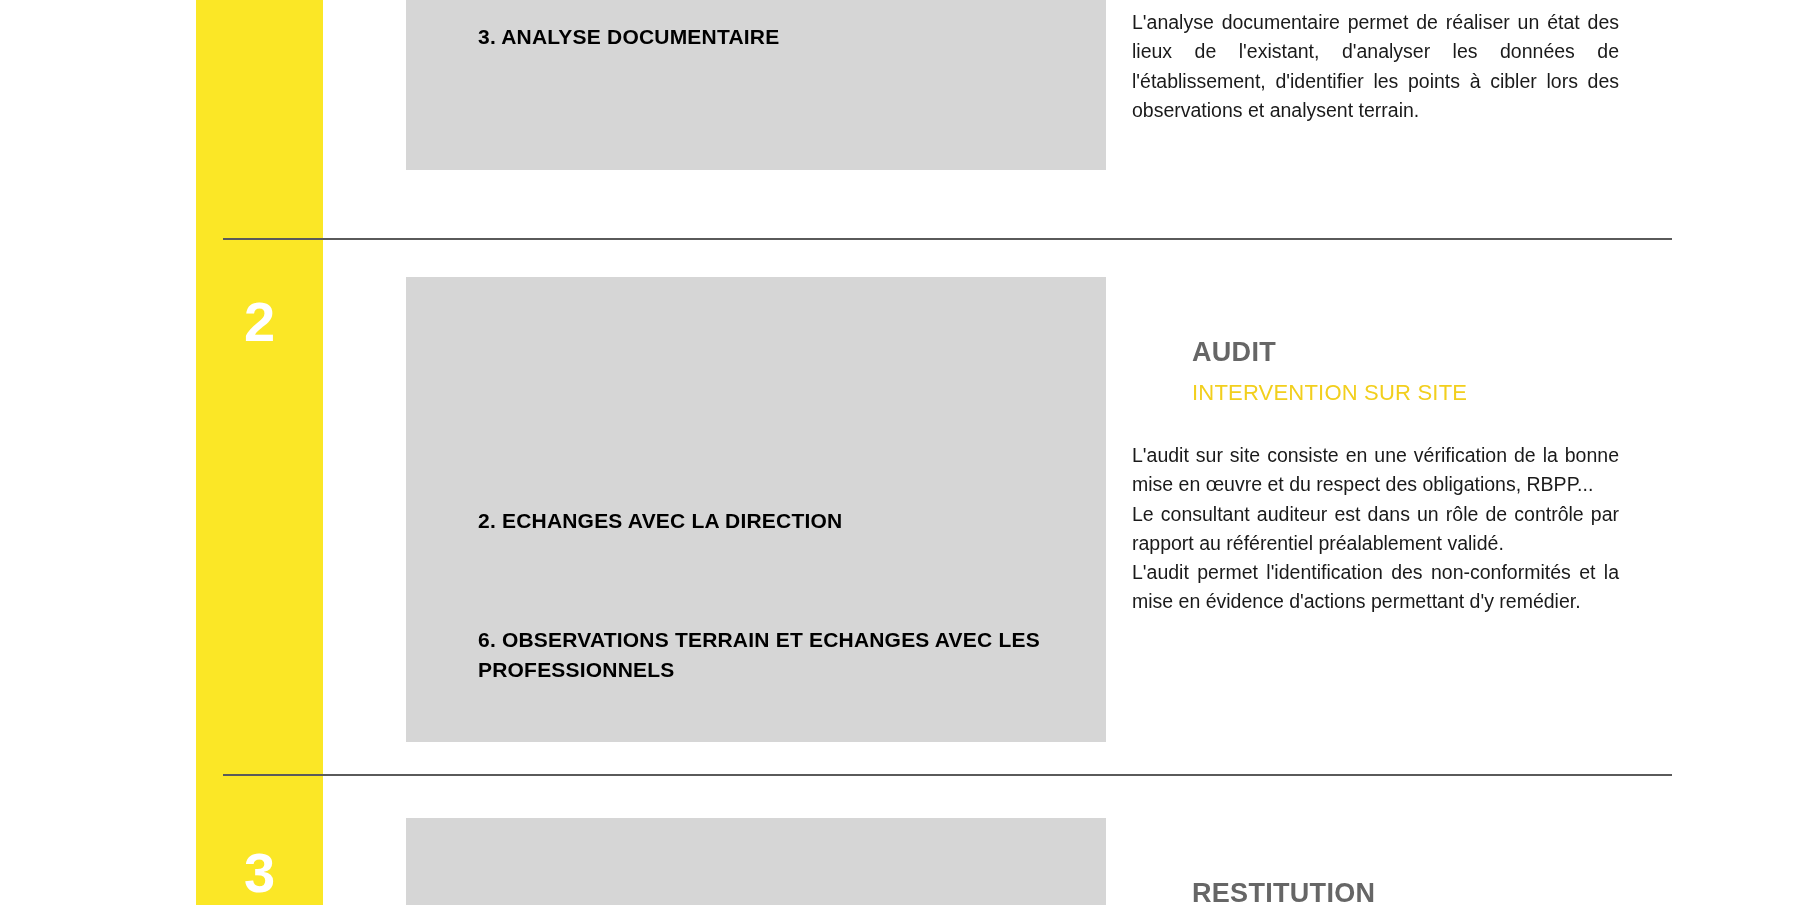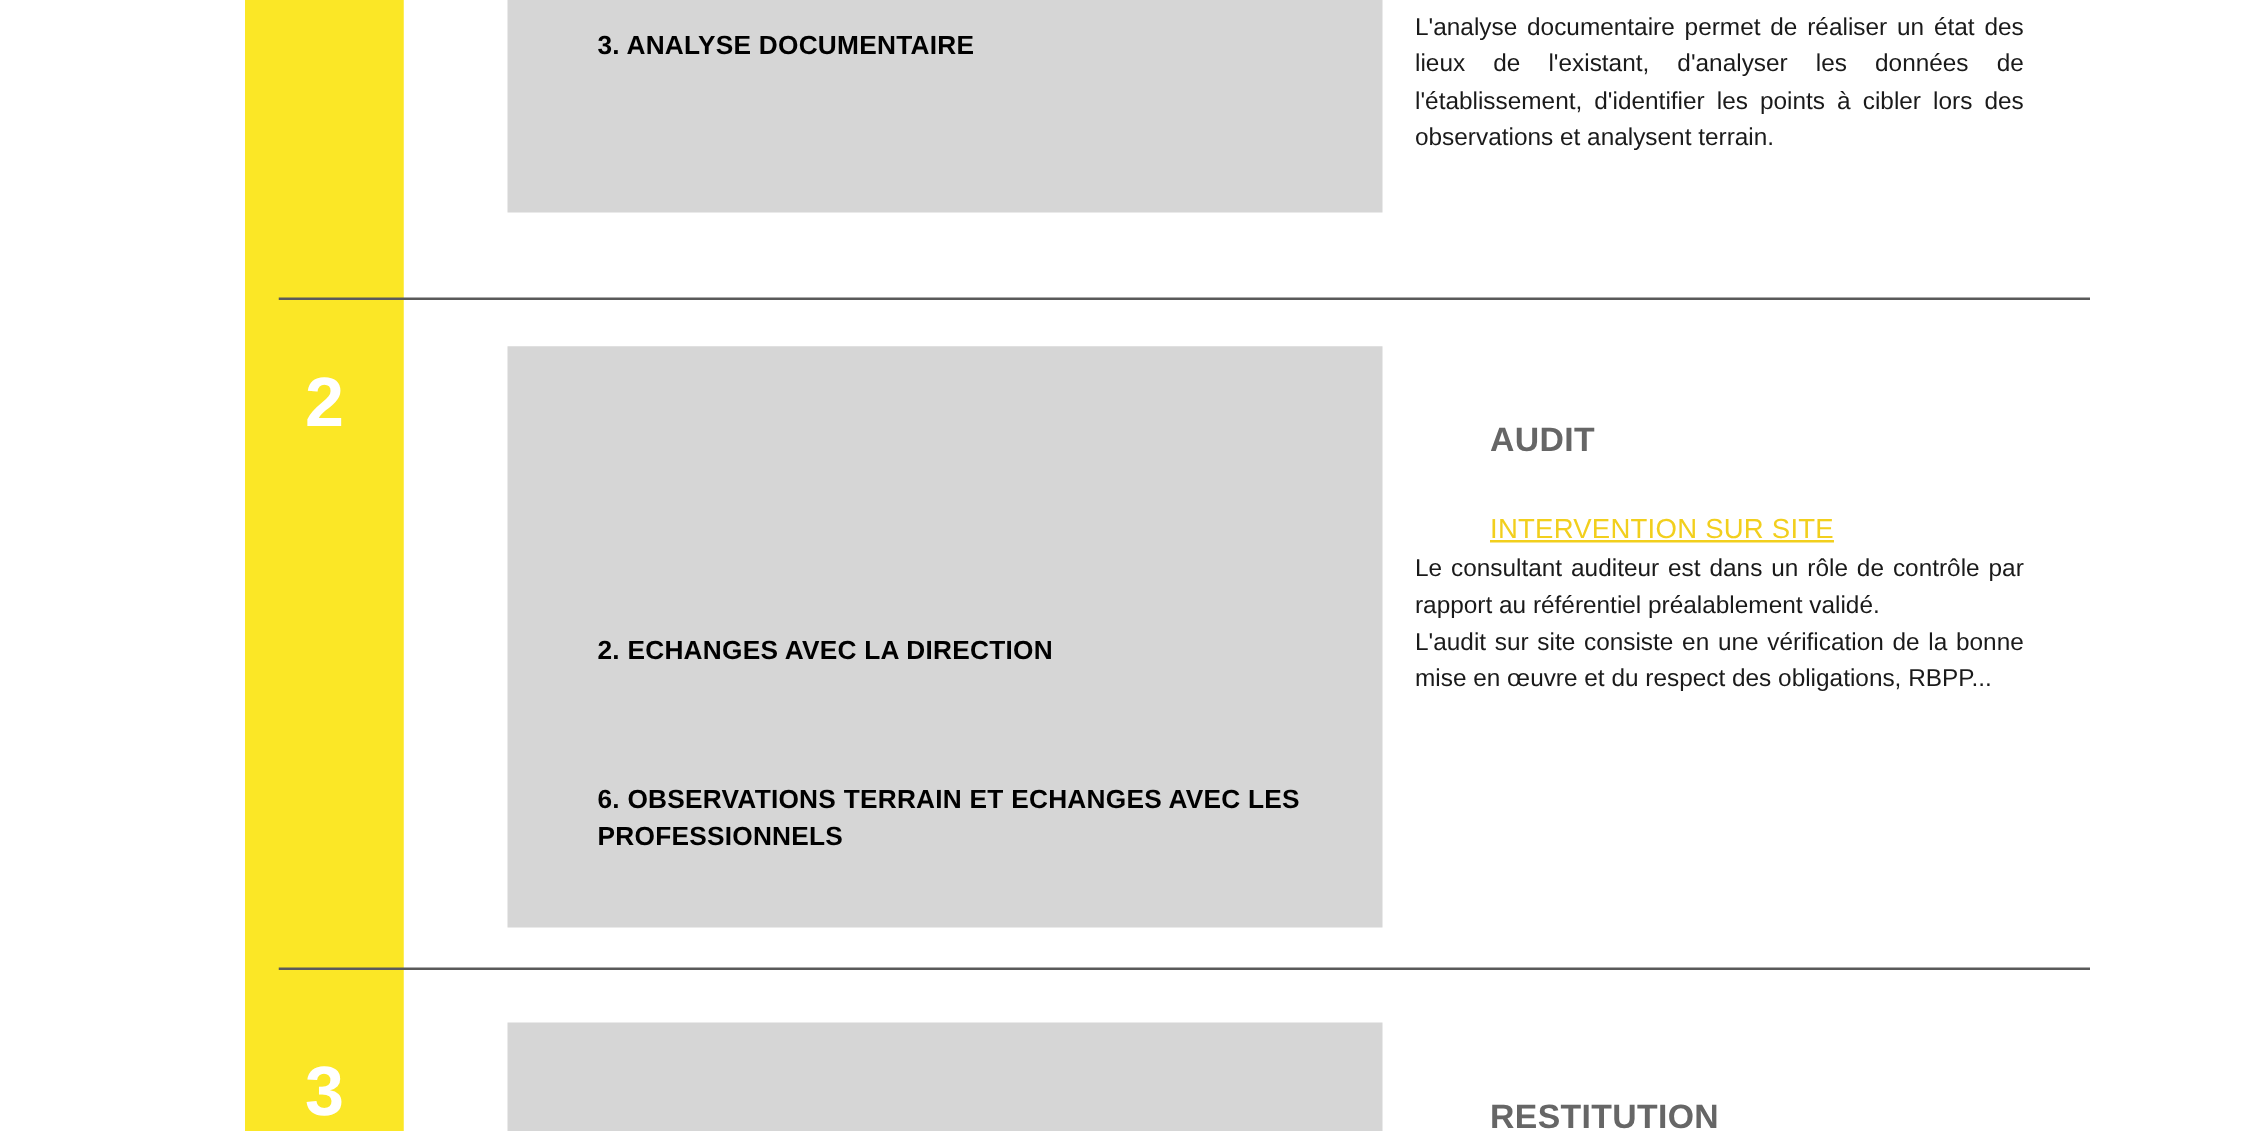--- a/index.html
+++ b/index.html
@@ -128,25 +128,26 @@
 
   <div class="grey-box" style="top:277px; height:465px;"></div>
 
 
   <div class="box-item" style="top:506px;">2. ECHANGES AVEC LA DIRECTION</div>
 
   <div class="box-item" style="top:625px;">6. OBSERVATIONS TERRAIN ET ECHANGES AVEC LES PROFESSIONNELS</div>
 
   <div class="rc-title" style="top:317px;">AUDIT</div>
 
-  <div class="rc-subtitle" style="top:410px;text-decoration:underline;">INTERVENTION SUR SITE</div>
+  <div class="rc-subtitle" style="top:380px;">INTERVENTION SUR SITE</div>
 
   <div class="rc-body" style="top:441px;">
+    <p>L'audit sur site consiste en une vérification de la bonne mise en œuvre et du respect des obligations, RBPP...</p>
     <p>Le consultant auditeur est dans un rôle de contrôle par rapport au référentiel préalablement validé.</p>
-    <p>L'audit sur site consiste en une vérification de la bonne mise en œuvre et du respect des obligations, RBPP...</p>
+    <p>L'audit permet l'identification des non-conformités et la mise en évidence d'actions permettant d'y remédier.</p>
   </div>
 
   <div class="separator" style="top:774px;"></div>
 
   <div class="step-number" style="left:196px; top:845px;">3</div>
 
   <div class="grey-box" style="top:818px; height:87px;"></div>
 
   <div class="rc-title" style="top:858px;">RESTITUTION</div>
 

